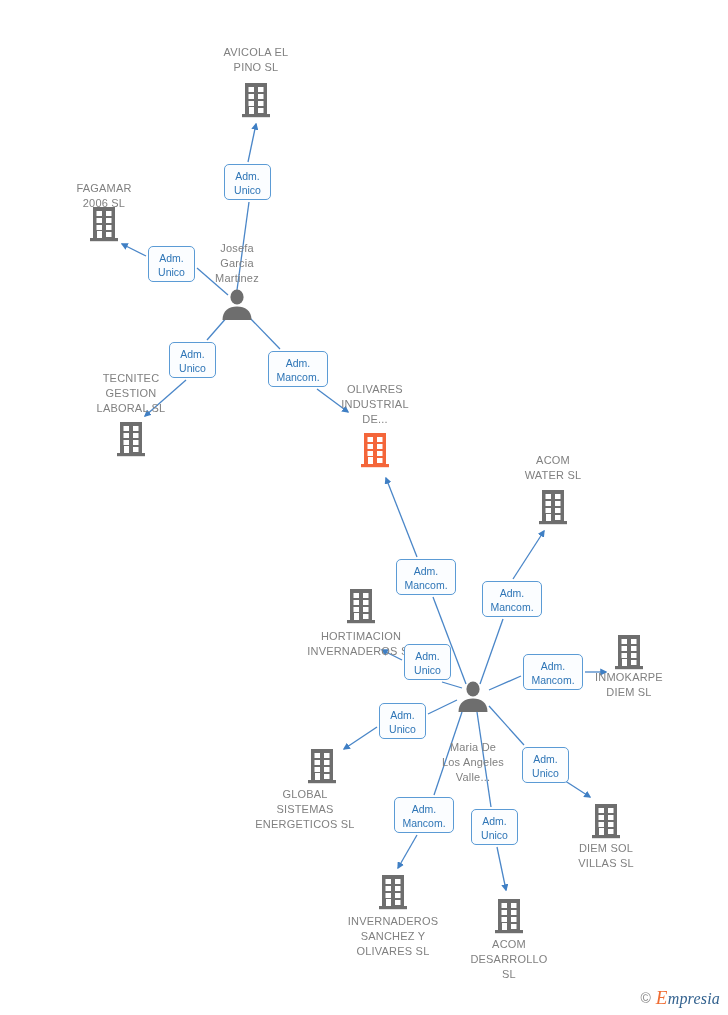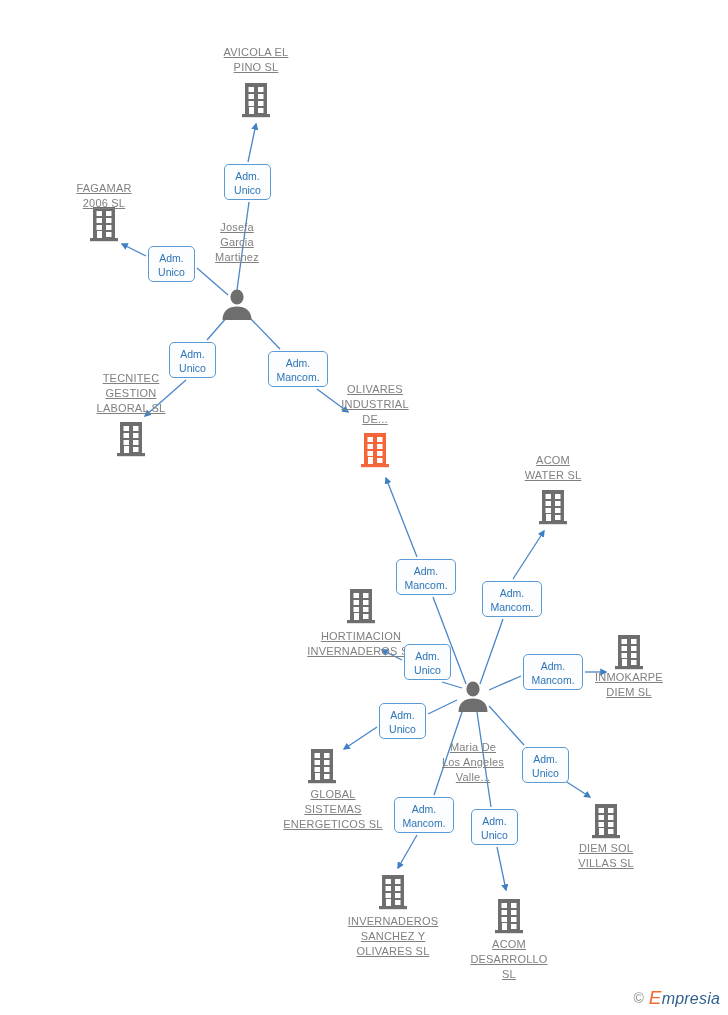--- a/index.html
+++ b/index.html
@@ -15,21 +15,20 @@
   svg#edges{position:absolute;left:0;top:0;width:728px;height:1015px;}
   .node-label{
     position:absolute;
     text-align:center;
     color:#808080;
     font-size:11px;
     line-height:15px;
     letter-spacing:.2px;
     white-space:pre-line;
     width:120px;
-    text-decoration:underline;
   }
   .node-label.wide{width:150px;}
   .ico{position:absolute;}
 
   
   .rel{
     position:absolute;
     box-sizing:border-box;
     border:1.5px solid #5b9bd5;
     border-radius:5px;
@@ -43,21 +42,21 @@
     box-shadow:0 0 0 0 rgba(0,0,0,0);
   }
 
   
   #watermark{
     position:absolute;right:8px;bottom:6px;
     display:flex;align-items:center;gap:5px;
     font-size:15px;color:#33628f;
   }
   #watermark .cmark{color:#8a8a8a;font-size:14px;}
-  #watermark .wordmark{font-family:Liberation Sans, sans-serif;font-style:italic;font-size:16px;letter-spacing:.2px;}
+  #watermark .wordmark{font-family:Liberation Serif, serif;font-style:italic;font-size:16px;letter-spacing:.2px;}
   #watermark .wordmark .big{color:#ef6c32;font-size:19px;}
 </style>
 </head>
 <body>
 
 <div id="canvas">
 
   <svg id="edges" viewBox="0 0 728 1015">
     <defs>
       <marker id="arrow" viewBox="0 0 10 10" refX="8" refY="5" markerWidth="5.5" markerHeight="5.5" orient="auto-start-reverse">
@@ -130,21 +129,21 @@
           <rect x="17" y="19" width="5.5" height="5" fill="#ffffff"></rect>
           <rect x="17" y="26" width="5.5" height="5" fill="#ffffff"></rect>
           <rect x="8" y="25" width="5" height="7" fill="#ffffff"></rect>
         </svg></div>
       <div class="node-label" style="left: 44px; top: 181px;">FAGAMAR
 2006 SL</div>
       <div class="ico" style="left: 220px; top: 288px;"><svg width="34" height="32" viewBox="0 0 34 32" xmlns="http://www.w3.org/2000/svg">
           <ellipse cx="17" cy="9" rx="6.6" ry="7.6" fill="#6e6e6e"></ellipse>
           <path d="M2.5 32 C2.5 22.5 9 18.5 17 18.5 C25 18.5 31.5 22.5 31.5 32 Z" fill="#6e6e6e"></path>
         </svg></div>
-      <div class="node-label" style="left: 177px; top: 220px;">Josefa
+      <div class="node-label" style="left: 177px; top: 241px;">Josefa
 Garcia
 Martinez</div>
       <div class="ico" style="left: 116px; top: 421px;"><svg width="30" height="36" viewBox="0 0 30 36" xmlns="http://www.w3.org/2000/svg">
           <rect x="4" y="1" width="22" height="31" fill="#6e6e6e"></rect>
           <rect x="1" y="32" width="28" height="3.2" fill="#6e6e6e"></rect>
           <rect x="7.5" y="5" width="5.5" height="5" fill="#ffffff"></rect>
           <rect x="17" y="5" width="5.5" height="5" fill="#ffffff"></rect>
           <rect x="7.5" y="12" width="5.5" height="5" fill="#ffffff"></rect>
           <rect x="17" y="12" width="5.5" height="5" fill="#ffffff"></rect>
           <rect x="7.5" y="19" width="5.5" height="5" fill="#ffffff"></rect>
@@ -224,21 +223,21 @@
           <rect x="1" y="32" width="28" height="3.2" fill="#6e6e6e"></rect>
           <rect x="7.5" y="5" width="5.5" height="5" fill="#ffffff"></rect>
           <rect x="17" y="5" width="5.5" height="5" fill="#ffffff"></rect>
           <rect x="7.5" y="12" width="5.5" height="5" fill="#ffffff"></rect>
           <rect x="17" y="12" width="5.5" height="5" fill="#ffffff"></rect>
           <rect x="7.5" y="19" width="5.5" height="5" fill="#ffffff"></rect>
           <rect x="17" y="19" width="5.5" height="5" fill="#ffffff"></rect>
           <rect x="17" y="26" width="5.5" height="5" fill="#ffffff"></rect>
           <rect x="8" y="25" width="5" height="7" fill="#ffffff"></rect>
         </svg></div>
-      <div class="node-label wide" style="left: 258px; top: 787px;">GLOBAL
+      <div class="node-label wide" style="left: 230px; top: 787px;">GLOBAL
 SISTEMAS
 ENERGETICOS SL</div>
       <div class="ico" style="left: 591px; top: 803px;"><svg width="30" height="36" viewBox="0 0 30 36" xmlns="http://www.w3.org/2000/svg">
           <rect x="4" y="1" width="22" height="31" fill="#6e6e6e"></rect>
           <rect x="1" y="32" width="28" height="3.2" fill="#6e6e6e"></rect>
           <rect x="7.5" y="5" width="5.5" height="5" fill="#ffffff"></rect>
           <rect x="17" y="5" width="5.5" height="5" fill="#ffffff"></rect>
           <rect x="7.5" y="12" width="5.5" height="5" fill="#ffffff"></rect>
           <rect x="17" y="12" width="5.5" height="5" fill="#ffffff"></rect>
           <rect x="7.5" y="19" width="5.5" height="5" fill="#ffffff"></rect>

